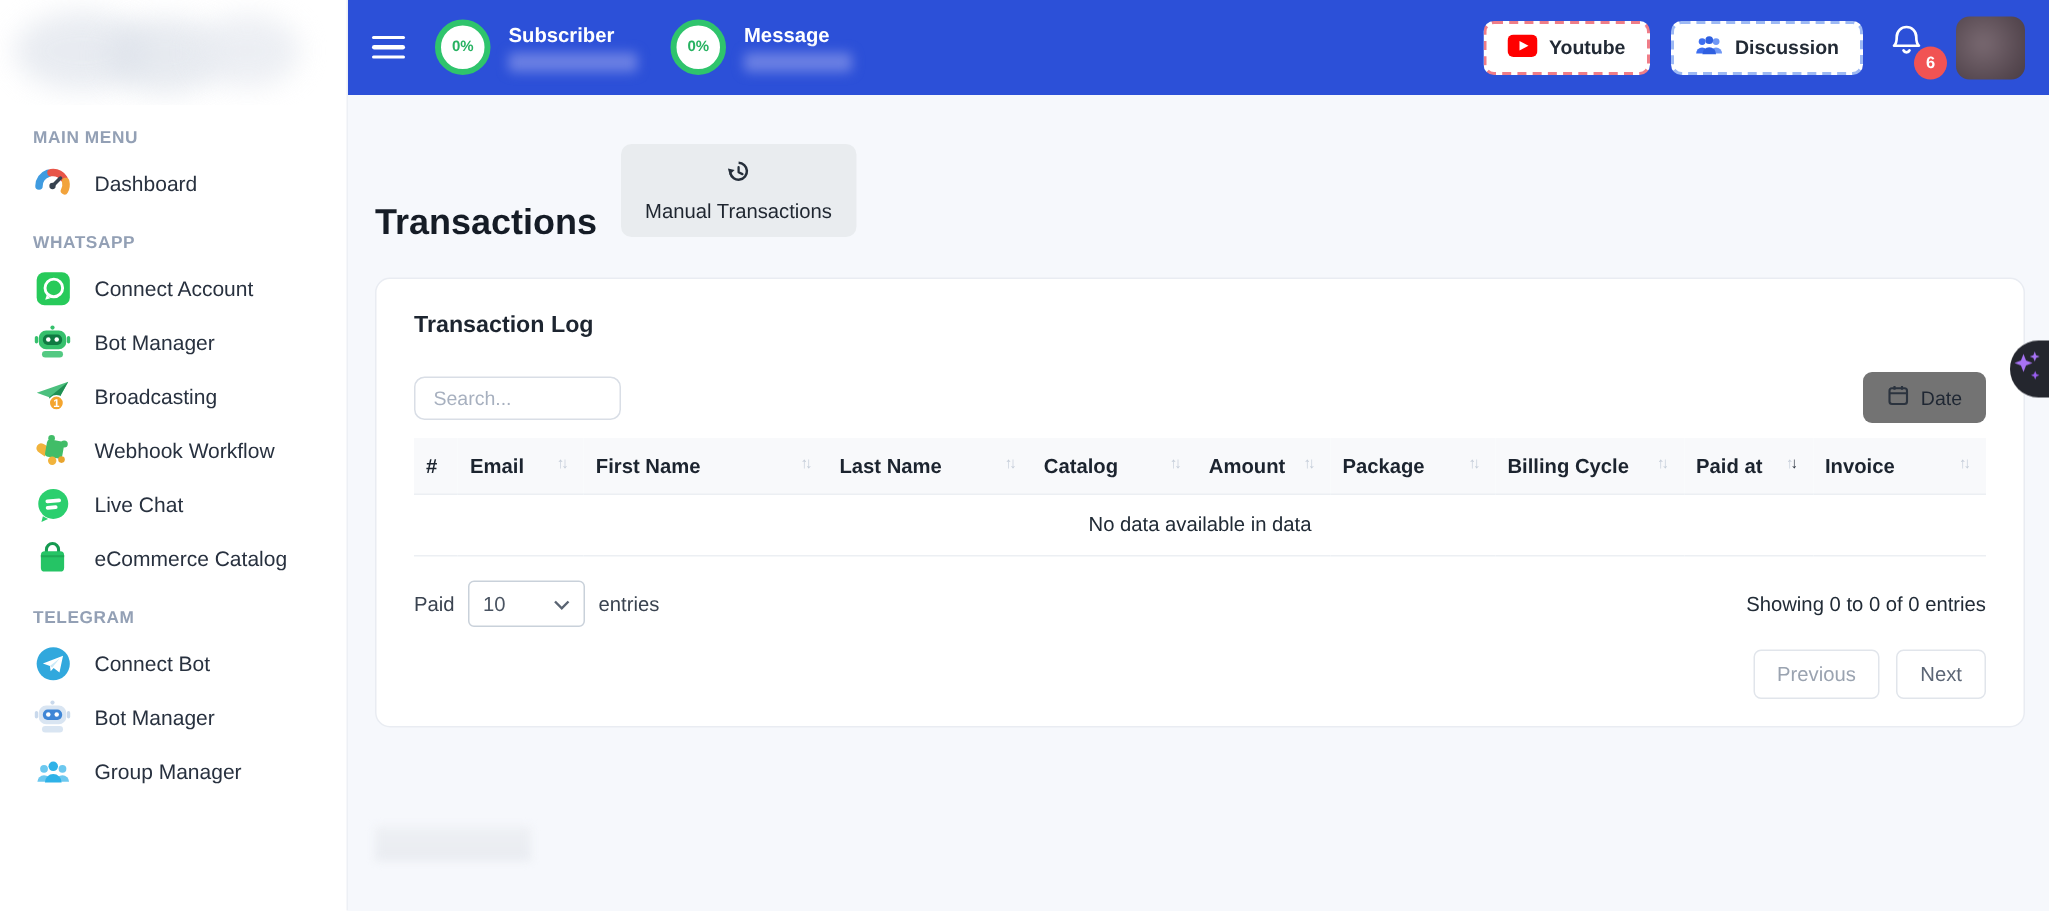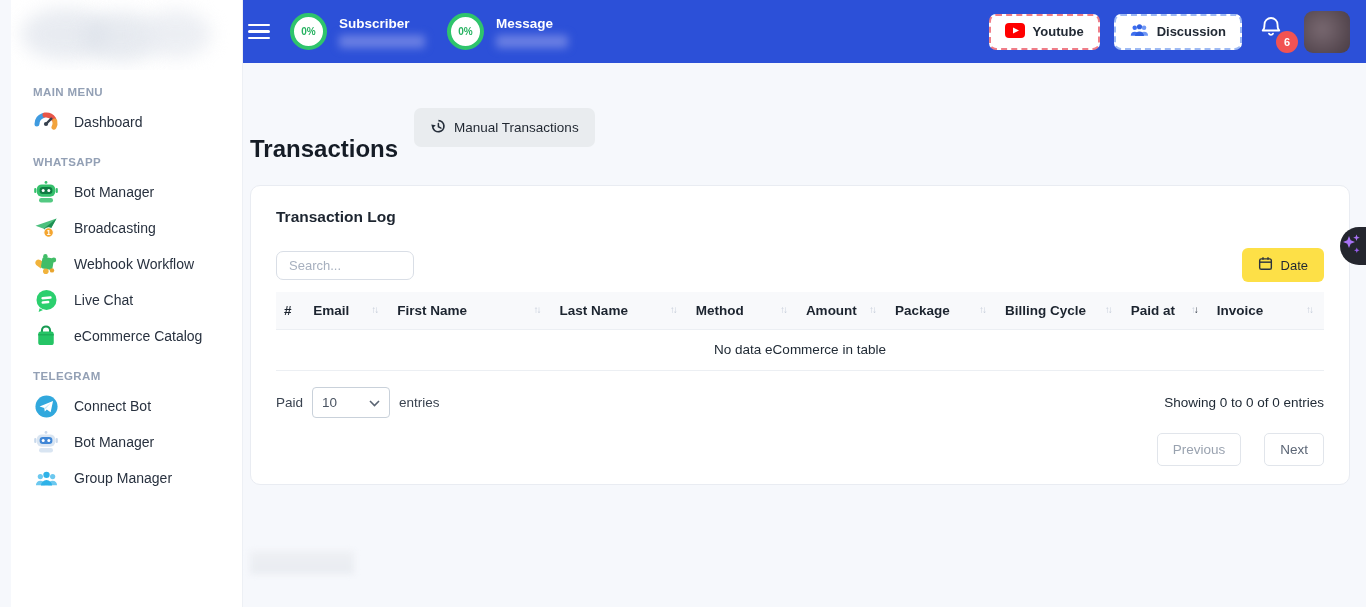--- a/index.html
+++ b/index.html
@@ -1,19 +1,19 @@
 <!DOCTYPE html>
 <html><head>
 <meta charset="utf-8">
 <style>
   * { margin:0; padding:0; box-sizing:border-box; }
   html,body { width:1366px; height:607px; overflow:hidden; font-family:"Liberation Sans", sans-serif; background:#f6f8fc; }
 
   
-  .sidebar { position:fixed; left:11px; top:0; width:232px; height:607px; background:#fff; border-right:1px solid #edf0f5; z-index:30; }
+  .sidebar { position:fixed; left:0; top:0; width:232px; height:607px; background:#fff; border-right:1px solid #edf0f5; z-index:30; }
   .logo-wrap { position:relative; width:232px; height:70px; overflow:hidden; }
   .logo-blob { position:absolute; border-radius:50%; filter:blur(9px); }
   .lb1 { left:10px; top:8px; width:90px; height:52px; background:#e3e7ee; opacity:.8; }
   .lb2 { left:70px; top:12px; width:80px; height:50px; background:#dde2ea; opacity:.7; }
   .lb3 { left:130px; top:10px; width:70px; height:48px; background:#e8ebf1; opacity:.8; }
   .s-section-header { margin:16px 0 6px 22px; font-size:11.5px; font-weight:bold; letter-spacing:.4px; color:#93a0b5; }
   .s-item { display:flex; align-items:center; gap:15px; height:36px; padding-left:22px; cursor:pointer; }
   .s-icon { width:26px; height:26px; display:flex; align-items:center; justify-content:center; flex:0 0 26px; }
   .s-label { font-size:14px; color:#28313f; }
 
@@ -33,42 +33,42 @@
   .tb-btn.disc { border:2px dashed #9db9f4; }
   .bell-wrap { position:relative; width:30px; height:34px; margin-left:4px; cursor:pointer; }
   .badge { position:absolute; right:-8px; bottom:-4px; width:22px; height:22px; border-radius:50%; background:#f15353; color:#fff; font-size:11px; font-weight:bold; display:flex; align-items:center; justify-content:center; }
   .avatar { width:46px; height:42px; border-radius:9px; overflow:hidden; position:relative; cursor:pointer; }
   .avatar-in { position:absolute; inset:-8px; background:radial-gradient(circle at 42% 45%, #7a6a72 0%, #564850 55%, #3e333b 100%); filter:blur(4px); }
 
   
   .content { position:absolute; left:232px; top:63px; right:0; bottom:0; padding:28px 16px 0 18px; }
   .page-head-row { display:flex; align-items:center; gap:16px; }
   .page-title { font-size:24px; font-weight:bold; color:#151c26;margin-top:44px; }
-  .manual-btn { display:flex; align-items:center; gap:8px; background:#e9ecef; border:none; border-radius:7px; padding:10px 16px; font-size:13.5px; color:#1f2630; font-family:inherit; cursor:pointer; }
+  .manual-btn { display:flex; align-items:center; gap:8px; background:#e9ecef; border:none; border-radius:7px; padding:10px 16px; font-size:13.5px; color:#1f2630; font-family:inherit; cursor:pointer;flex-direction:column; }
   .page-sub { margin-top:10px; font-size:13px; color:#7c8698; }
 
   .card { margin-top:22px; background:#fff; border:1px solid #e9ecf2; border-radius:10px; padding:22px 25px 18px; }
   .card-title { font-size:15.5px; font-weight:bold; color:#1d2530; }
   .controls { display:flex; align-items:center; margin-top:22px; }
   .search-input { width:138px; height:29px; border:1px solid #d9dee6; border-radius:7px; padding:0 12px; font-size:13px; color:#333; font-family:inherit; outline:none; }
   .search-input::placeholder { color:#a7b0bf; }
-  .date-btn { margin-left:auto; display:flex; align-items:center; gap:8px; background:#fde047; border:none; border-radius:6px; padding:8px 16px; font-size:13px; color:#1f2733; font-family:inherit; cursor:pointer; }
+  .date-btn { margin-left:auto; display:flex; align-items:center; gap:8px; background:#737373; border:none; border-radius:6px; padding:8px 16px; font-size:13px; color:#1f2733; font-family:inherit; cursor:pointer; }
 
   table { width:100%; border-collapse:collapse; margin-top:10px; table-layout:fixed; }
   thead th { background:#f8f9fb; font-size:13.5px; font-weight:bold; color:#1c242f; text-align:left; padding:11px 8px; border-bottom:1px solid #eceff3; cursor:pointer; }
   .th-in { display:flex; align-items:flex-start; justify-content:space-between; }
   .sort { display:inline-flex; font-size:10px; color:#c5cdd9; letter-spacing:-2px; margin-left:4px; padding-right:4px; line-height:1.4; }
   .sort .sd.active { color:#2b3340; }
   td.empty { text-align:center; font-size:13.5px; color:#212b36; padding:12px 8px 13px; border-bottom:1px solid #eceff3; }
 
   .tfoot1 { display:flex; align-items:center; margin-top:16px; font-size:13.5px; color:#3a4350; }
   .pagesize { display:flex; align-items:center; justify-content:space-between; width:78px; height:31px; border:1px solid #c9d1da; border-radius:4px; margin:0 9px; padding:0 9px; font-size:13.5px; color:#4a5462; cursor:pointer; background:#fff; }
   .showing { margin-left:auto; color:#212b36; }
   .tfoot2 { display:flex; justify-content:flex-end; gap:11px; margin-top:15px; }
-  .pg-btn { background:#fff; border:1px solid #e1e5eb; border-radius:5px; padding:8px 15px; font-size:13.5px; font-family:inherit; cursor:pointer;margin-left:12px; }
+  .pg-btn { background:#fff; border:1px solid #e1e5eb; border-radius:5px; padding:8px 15px; font-size:13.5px; font-family:inherit; cursor:pointer; }
   .pg-btn.prev { color:#9aa3b0; }
   .pg-btn.next { color:#5c6676; }
 
   .bottom-blur { width:104px; height:23px; margin-top:66px; border-radius:2px; background:linear-gradient(#eef0f4,#e9ecf1); filter:blur(3px); }
 
   .ai-fab { position:fixed; right:0; top:227px; width:26px; height:38px; background:#24262e; border-radius:19px 0 0 19px; z-index:40; display:flex; align-items:center; cursor:pointer; }
 </style>
 </head>
 <body>
 
@@ -89,20 +89,30 @@
         <path d="M21.8 12 A9 9 0 0 1 21 18.2" fill="none" stroke="#f2a33c" stroke-width="5" stroke-linecap="round"></path>
         <line x1="13" y1="15" x2="18.3" y2="9.7" stroke="#37424f" stroke-width="2.4" stroke-linecap="round"></line>
         <circle cx="13" cy="15" r="2.1" fill="#37424f"></circle>
       </svg>
     </span>
     <span class="s-label">Dashboard</span>
   </div>
 
   <div class="s-section-header">WHATSAPP</div>
 
+  <div class="s-item">
+    <span class="s-icon">
+      <svg width="25" height="25" viewBox="0 0 26 26">
+        <rect x="1.5" y="1.5" width="23" height="23" rx="5.5" fill="#27ca5a"></rect>
+        <circle cx="13.4" cy="12.4" r="6.1" stroke="#fff" stroke-width="2" fill="none"></circle>
+        <path d="M8.6 17.2 L7.4 20.6 L11 19.5 Z" fill="#fff"></path>
+      </svg>
+    </span>
+    <span class="s-label">Connect Account</span>
+  </div>
 
   <div class="s-item">
     <span class="s-icon">
       <svg width="26" height="26" viewBox="0 0 26 26">
         <circle cx="13" cy="3.4" r="1.4" fill="#35c06c"></circle>
         <rect x="3.8" y="5.4" width="18.4" height="12.4" rx="5" fill="#35c06c"></rect>
         <rect x="6.6" y="8" width="12.8" height="7" rx="3.2" fill="#0f7a42"></rect>
         <circle cx="10.2" cy="11.4" r="1.5" fill="#fff"></circle>
           <circle cx="15.8" cy="11.4" r="1.5" fill="#fff"></circle>
         <rect x="1.2" y="9" width="2.2" height="5" rx="1.1" fill="#35c06c"></rect>
@@ -343,21 +353,21 @@
               <span class="th-in">
                 <span>Last Name</span>
                 <span class="sort">
                   <span class="su">↑</span>
                   <span class="sd">↓</span>
                 </span>
               </span>
             </th>
           <th>
               <span class="th-in">
-                <span>Method</span>
+                <span>Catalog</span>
                 <span class="sort">
                   <span class="su">↑</span>
                   <span class="sd">↓</span>
                 </span>
               </span>
             </th>
           <th>
               <span class="th-in">
                 <span>Amount</span>
                 <span class="sort">
@@ -399,21 +409,21 @@
                 <span class="sort">
                   <span class="su">↑</span>
                   <span class="sd">↓</span>
                 </span>
               </span>
             </th>
         </tr>
       </thead>
       <tbody>
         <tr>
-            <td class="empty" colspan="10">No data eCommerce in table</td>
+            <td class="empty" colspan="10">No data available in data</td>
           </tr>
       </tbody>
     </table>
 
     <div class="tfoot1">
       <span>Paid</span>
       <div class="pagesize">
         <span>10</span>
         <span>
           <svg width="11" height="7" viewBox="0 0 11 7">

